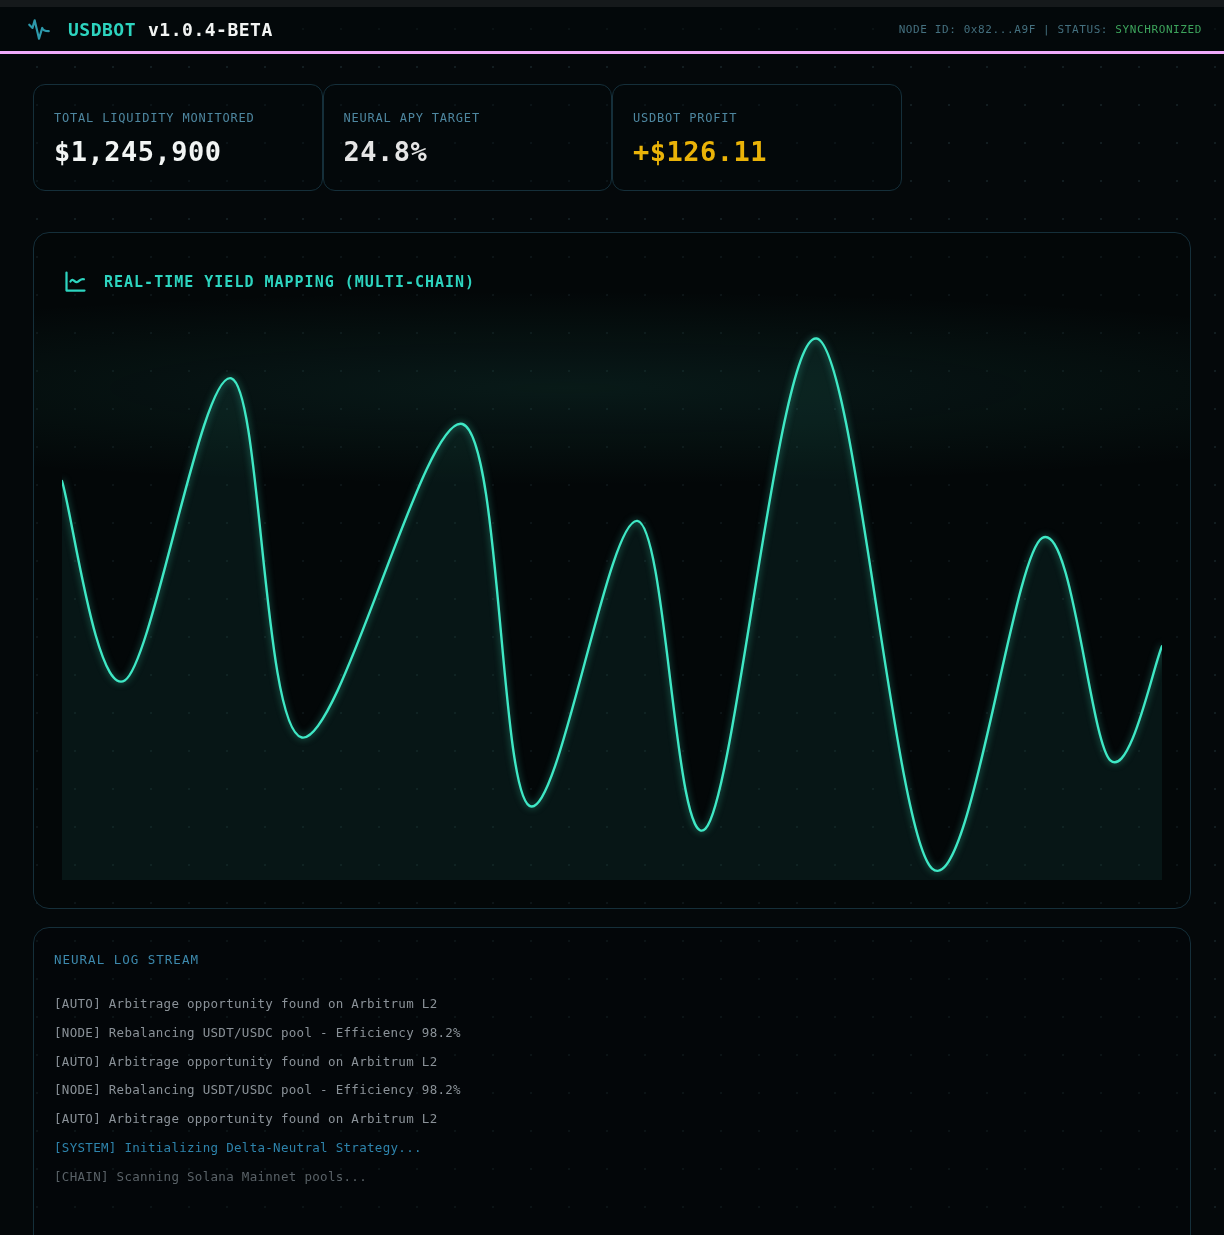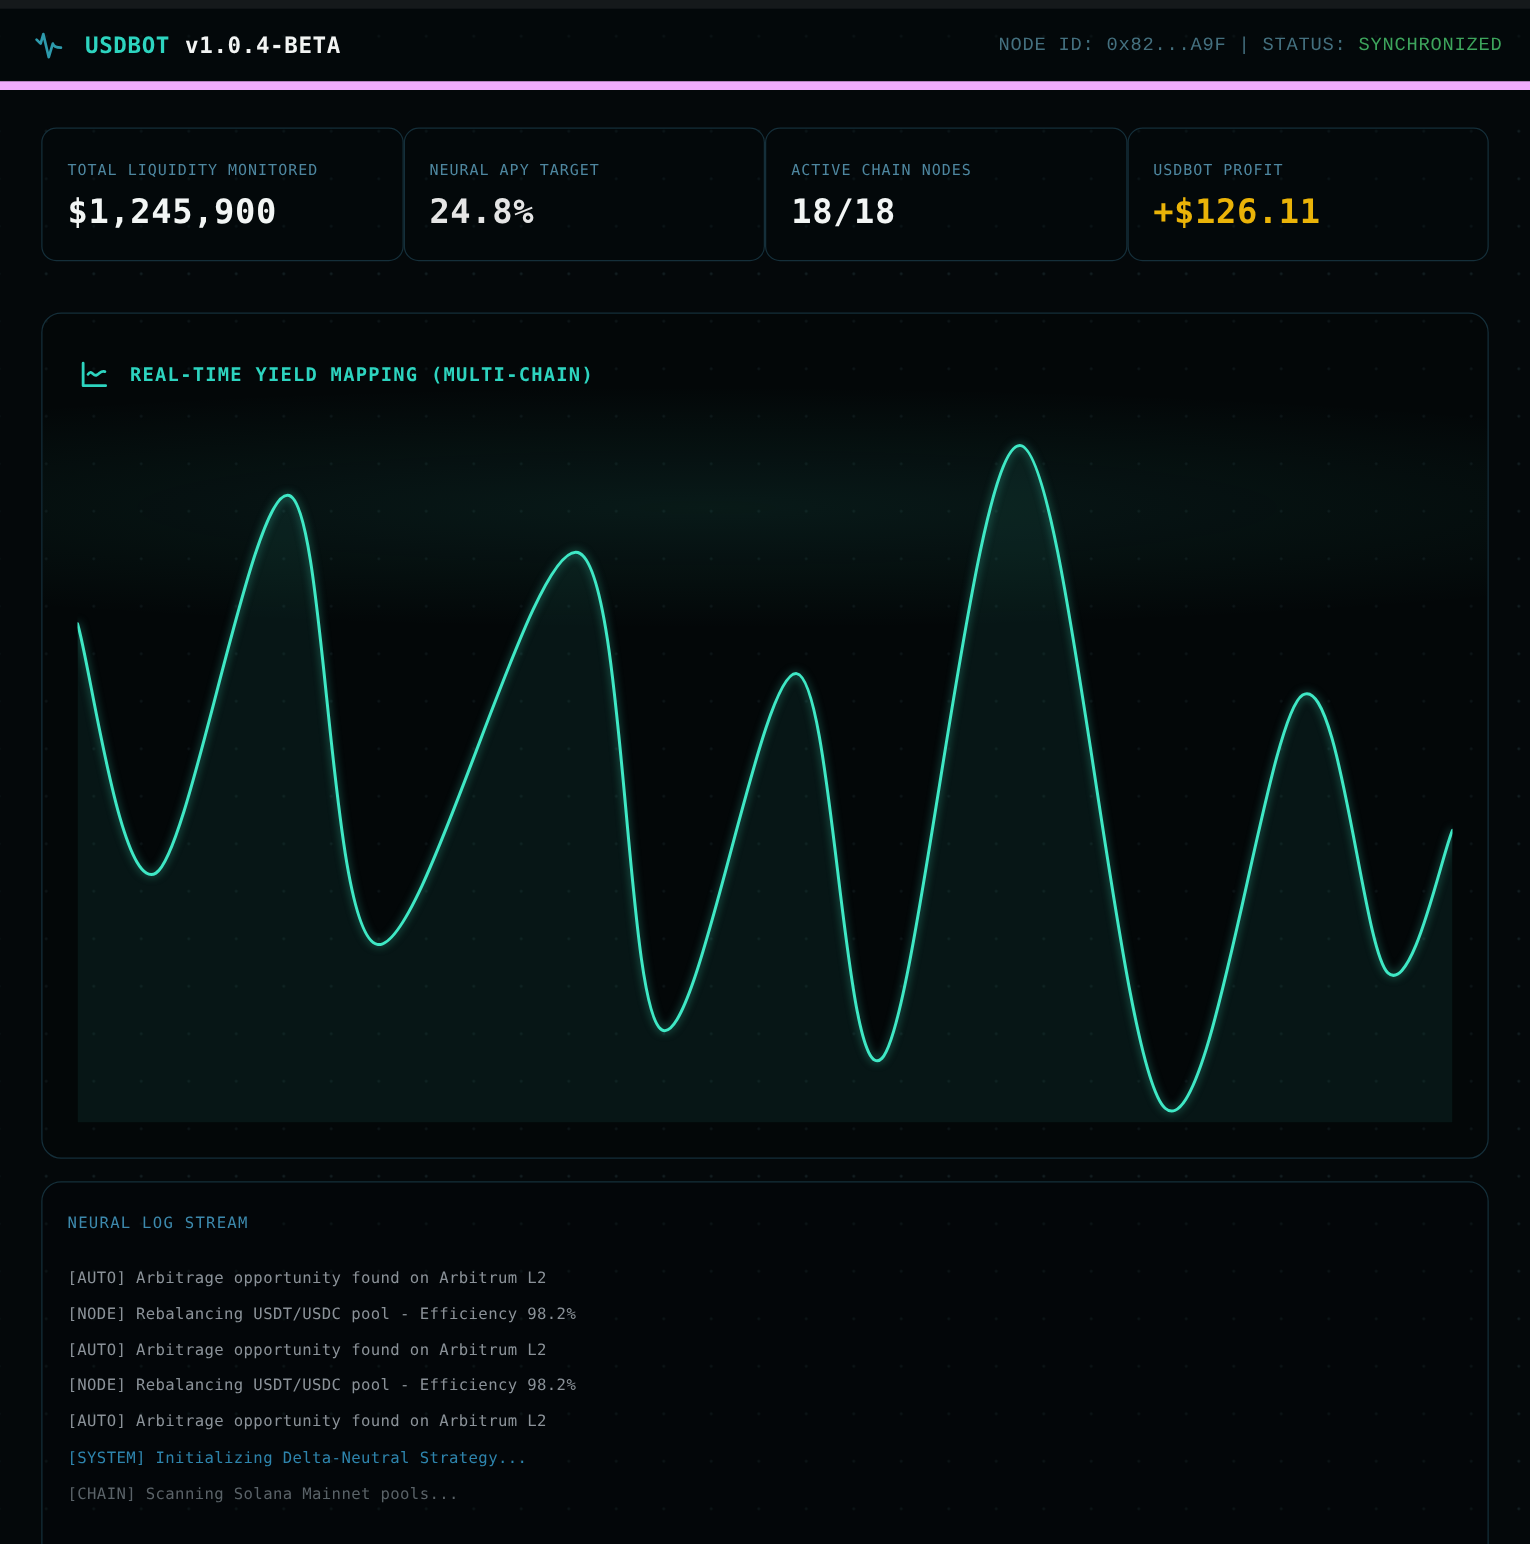--- a/index.html
+++ b/index.html
@@ -17,32 +17,32 @@
     position:fixed; inset:0;
     background-image:radial-gradient(circle, rgba(110,165,175,0.14) 1px, transparent 1.4px);
     background-size:38px 38px;
     background-position:18px 10px;
     pointer-events:none;
     z-index:0;
   }
   .top-strip { height:7px; background:#15191b; position:relative; z-index:2; }
 
   .header {
-    height:65px;
+    height:47px;
     display:flex; align-items:center;
     padding:0 22px 0 26px;
-    border-bottom:7px solid #f0abfc;
+    border-bottom:3px solid #f0abfc;
     background:rgba(4,9,11,0.55);
     position:relative; z-index:1;
   }
   .logo-icon { width:26px; height:30px; margin-right:16px; color:#2d9aac; }
   .app-title { font-size:18px; font-weight:bold; letter-spacing:0.5px; }
   .app-title .brand { color:#2dd4bf; }
   .app-title .version { color:#f2f4f3; margin-left:12px; }
-  .header-right { margin-left:auto; font-size:15px; letter-spacing:0.6px;font-family:Liberation Mono, monospace; }
+  .header-right { margin-left:auto; font-size:11px; letter-spacing:0.6px; }
   .node-label { color:#44707f; }
   .status-value { color:#3da45c; }
 
   .main { padding:30px 33px 0; position:relative; z-index:1; }
 
   .stats-row {
     display:grid; grid-template-columns:repeat(4,1fr); 
     margin-bottom:41px;
   }
   .stat-card {
@@ -117,24 +117,20 @@
   <div class="stats-row">
     <div class="stat-card">
       <div class="stat-label">TOTAL LIQUIDITY MONITORED</div>
       <div class="stat-value" style="color: rgb(242, 245, 244);">$1,245,900</div>
     </div>
     <div class="stat-card">
       <div class="stat-label">NEURAL APY TARGET</div>
       <div class="stat-value" style="color: #e5e5e5;">24.8%</div>
     </div>
     <div class="stat-card">
-      <div class="stat-label">ACTIVE CHAIN NODES</div>
-      <div class="stat-value" style="color: rgb(242, 245, 244);">18/18</div>
-    </div>
-    <div class="stat-card">
       <div class="stat-label">USDBOT PROFIT</div>
       <div class="stat-value" style="color: #eab308;">+$126.11</div>
     </div>
   </div>
 
   <div class="chart-panel">
     <div class="chart-panel-header">
       <svg class="chart-line-icon" viewBox="0 0 24 24" fill="none" stroke="currentColor" stroke-width="2" stroke-linecap="round" stroke-linejoin="round">
         <path d="M4 4 v16 h16"></path>
         <path d="M7.5 12 c2.5 -4 3.5 1.5 6 0.5 s3 -3.5 6 -2.5"></path>

